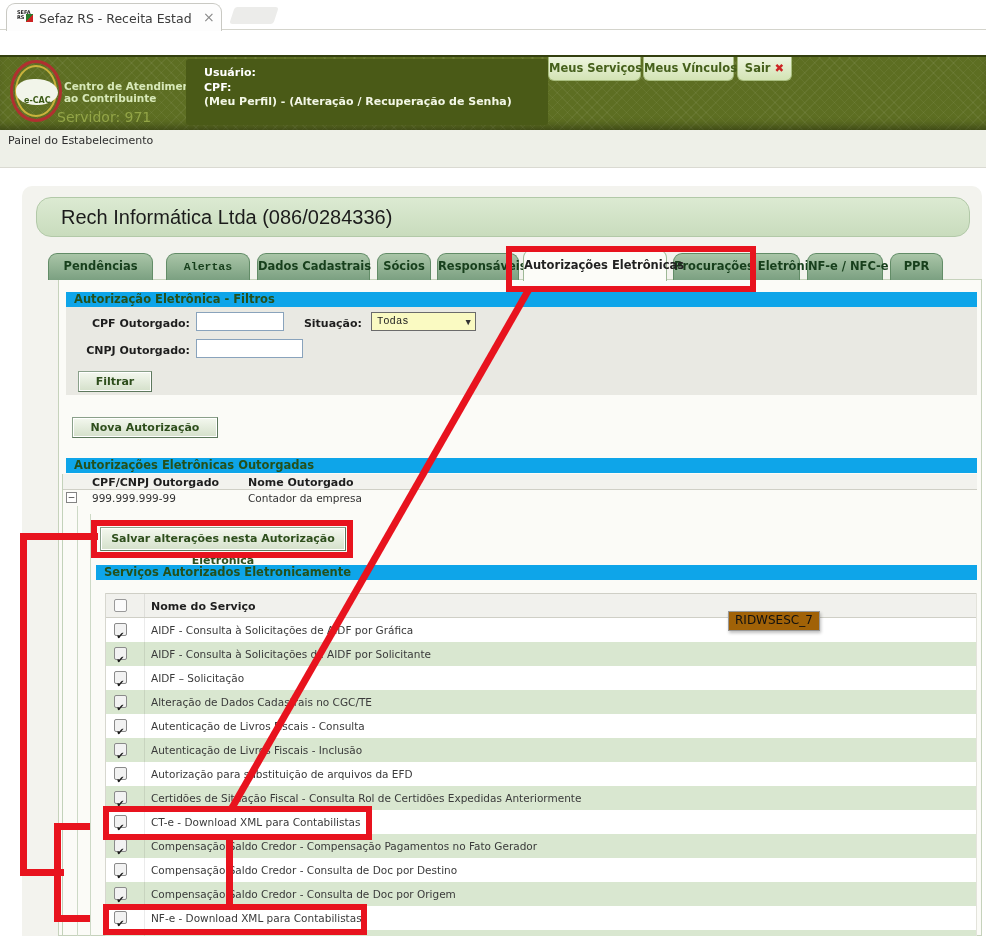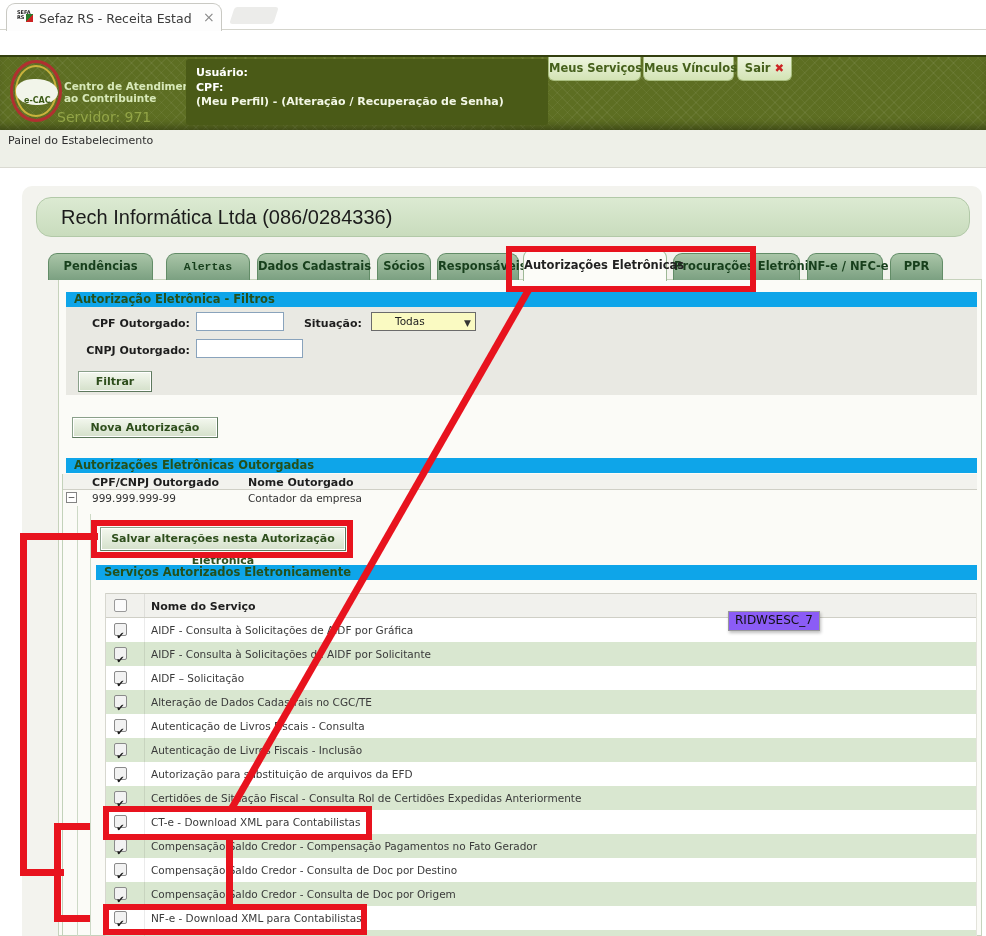--- a/index.html
+++ b/index.html
@@ -36,21 +36,21 @@
      background-image:repeating-linear-gradient(45deg, rgba(255,255,255,0.05) 0 1px, transparent 1px 7px),
                       repeating-linear-gradient(-45deg, rgba(255,255,255,0.05) 0 1px, transparent 1px 7px);
      border-top:2px solid #333f0e; box-shadow:inset 0 -8px 10px -5px rgba(0,0,0,0.4); }
   .ringA { left:10px; top:3px; width:52px; height:62px; border:3px solid #b03030; border-radius:50%; }
   .ringB { left:15px; top:8px; width:42px; height:52px; border:2px solid #c9b33c; border-radius:50%; }
   .mapblob { left:16px; top:22px; width:42px; height:26px; background:#f2f5ea; border-radius:45% 55% 50% 50%; }
   .logo-txt { left:24px; top:39px; font-size:8px; font-weight:bold; color:#3c5a16; }
   .org-line { left:64px; font-size:10.5px; font-weight:bold; color:#d8e9b9; }
   .servidor { left:57px; top:52px; font-size:14px; color:#93a547; }
   .userpanel { left:186px; top:2px; width:362px; height:66px; background:#4a5a17; border-radius:3px; padding:7px 10px; }
-  .up-line { font-size:11px; font-weight:bold; color:#ffffff; line-height:14.5px; white-space:nowrap; }
+  .up-line { font-size:11px; font-weight:bold; color:#ffffff; line-height:14.5px; white-space:nowrap;margin-left:8px; }
   .up-line.links { color:#f3f7e6; }
   .hbtn { top:0; height:24px; background:linear-gradient(#eef5e0,#d3e3b4); border:1px solid #a8bd7e; border-top:none;
           border-radius:0 0 6px 6px; color:#46601c; font-size:11.5px; font-weight:bold; text-align:center;
           line-height:22px; cursor:default; white-space:nowrap; }
   .sair-x { color:#cc2424; font-weight:bold; }
 
   
   .breadcrumb { left:0; top:130px; width:986px; height:38px; background:#eef0e8; border-bottom:1px solid #dadad2;
                 font-size:11px; color:#2e2e2e; padding:4px 0 0 8px; }
   .panel { left:22px; top:186px; width:960px; height:750px; background:#f3f3ee; border-radius:10px 10px 0 0; }
@@ -65,21 +65,21 @@
   .ptab.active { top:249px; height:32px; background:#fcfcf8; border-color:#9eb896; color:#222; line-height:30px; z-index:4; }
   .tab-content { left:58px; top:279px; width:924px; height:657px; background:#fbfbf7; border:1px solid #c6d2bc; }
 
   
   .secbar { height:15px; background:#0ea5e9; color:#25501a; font-size:11.5px; font-weight:bold;
             line-height:15px; padding-left:8px; }
   .filterbox { left:66px; top:307px; width:911px; height:88px; background:#e9e9e3; }
   .flabel { font-size:11px; font-weight:bold; color:#1e1e1e; text-align:right; width:130px; }
   .tinput { background:#fff; border:1px solid #89a3bc; height:19px; }
   .fselect { left:371px; top:312px; width:105px; height:19px; background:#fafac2; border:1px solid #6b6b6b;
-             font-size:10.5px; color:#222; line-height:17px; padding-left:23px; }
+             font-size:10.5px; color:#222; line-height:17px; padding-left:5px;font-family:Liberation Mono, monospace; }
   .fselect .arr { position:absolute; right:4px; top:2px; font-size:9px; color:#333; }
   .btn { background:linear-gradient(#f4f8ef,#d4e0ca); border:1px solid; border-color:#8aa08a #5d785d #5d785d #8aa08a;
          box-shadow:inset 0 0 0 1px #fff; color:#2e4e1c; font-size:11px; font-weight:bold; text-align:center; cursor:default; }
 
   .hdrband { left:62px; top:474px; width:915px; height:16px; background:#f2f2ee; border-bottom:1px solid #cfcfc6; }
   .colhdr { font-size:11px; font-weight:bold; color:#1e1e1e; }
   .celltxt { font-size:10.5px; color:#333; }
   .expander { left:66px; top:492px; width:11px; height:11px; border:1px solid #848484; background:#fff;
               font-size:9px; line-height:8px; text-align:center; color:#333; }
 
@@ -98,21 +98,21 @@
   .svc-name { position:absolute; left:45px; top:0; font-size:10.5px; color:#3a3a3a; line-height:24px; white-space:nowrap; }
   .svc-colname { position:absolute; left:45px; top:0; font-size:11px; font-weight:bold; color:#1e1e1e; line-height:25px; }
 
   
   .ann { z-index:50; pointer-events:none; }
   .annbox { border:6px solid #e8131e; background:transparent; }
   .annbar { background:#e8131e; }
   .diag { left:532px; top:291px; width:598px; height:7px; background:#e8131e; transform:rotate(119.8deg); transform-origin:0 0; }
 
   
-  .ridtip { left:728px; top:611px; background:#8b5cf6; border:1px solid #999; padding:1px 6px 3px;
+  .ridtip { left:728px; top:611px; background:#a16207; border:1px solid #999; padding:1px 6px 3px;
             font-size:12px; color:#111; box-shadow:1px 2px 3px rgba(0,0,0,0.25); z-index:60; }
 </style>
 </head>
 <body>
 
 <div class="screen">
 
   <div class="abs tabstrip">
     <div class="abs tabline"></div>
     <div class="abs btab">

